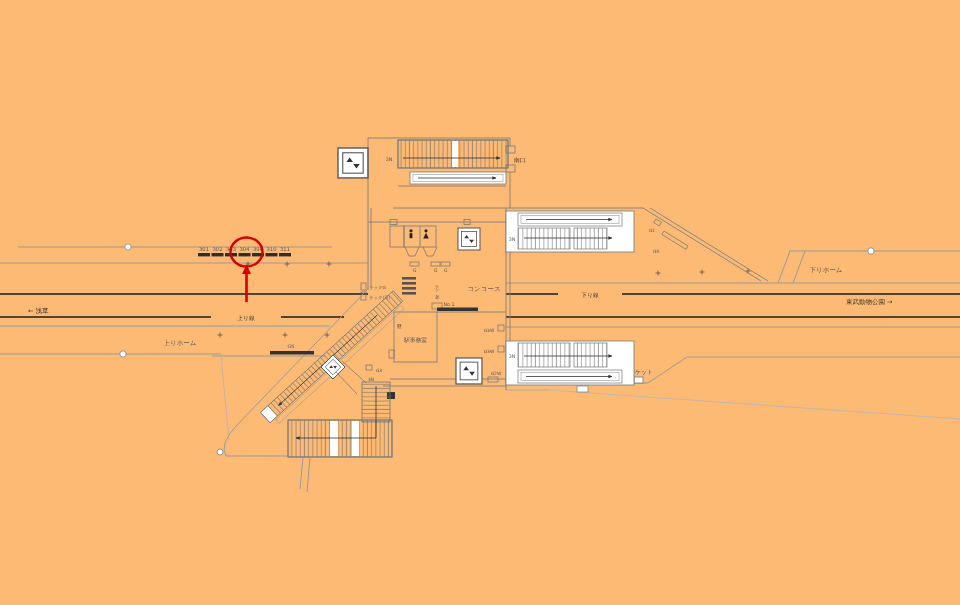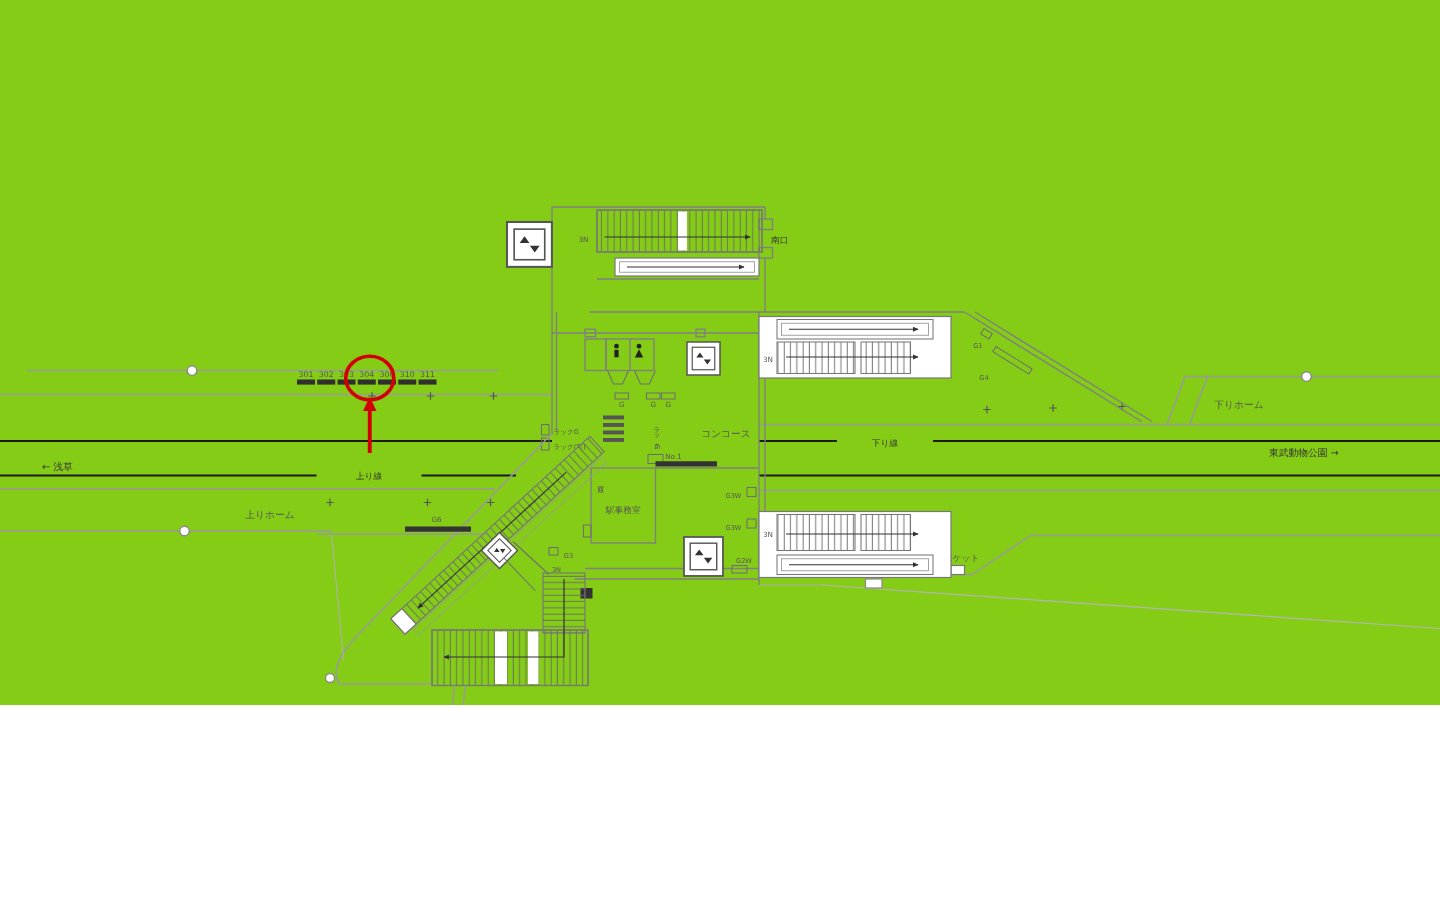--- a/index.html
+++ b/index.html
@@ -1,16 +1,16 @@
 <!DOCTYPE html>
 <html><head>
 <meta charset="utf-8">
 <style>
   html,body{margin:0;padding:0;background:#ffffff;}
-  #stage{position:relative;width:960px;height:470px;background:#84cc16;overflow:hidden;}
+  #stage{position:relative;width:960px;height:605px;background:#fdba74;overflow:hidden;}
   svg{position:absolute;left:0;top:0;}
   .t{font-family:"DejaVu Sans",sans-serif;fill:#555;}
   .t6{font-size:6.5px;} .t55{font-size:5.8px;} .t5{font-size:5.2px;} .t45{font-size:4.8px;} .t43{font-size:4.4px;}
   .dark{fill:#333;}
   .vert{writing-mode:tb;glyph-orientation-vertical:0;}
   .wall{stroke:#808080;stroke-width:0.9;fill:none;}
   .pline{stroke:#9a9a9a;stroke-width:1;fill:none;}
   .track{stroke:#1b1b1b;stroke-width:1.4;fill:none;}
   .thin{stroke:#6f6f6f;stroke-width:0.7;fill:none;}
   .arrow{stroke:#333;stroke-width:0.8;fill:none;}

